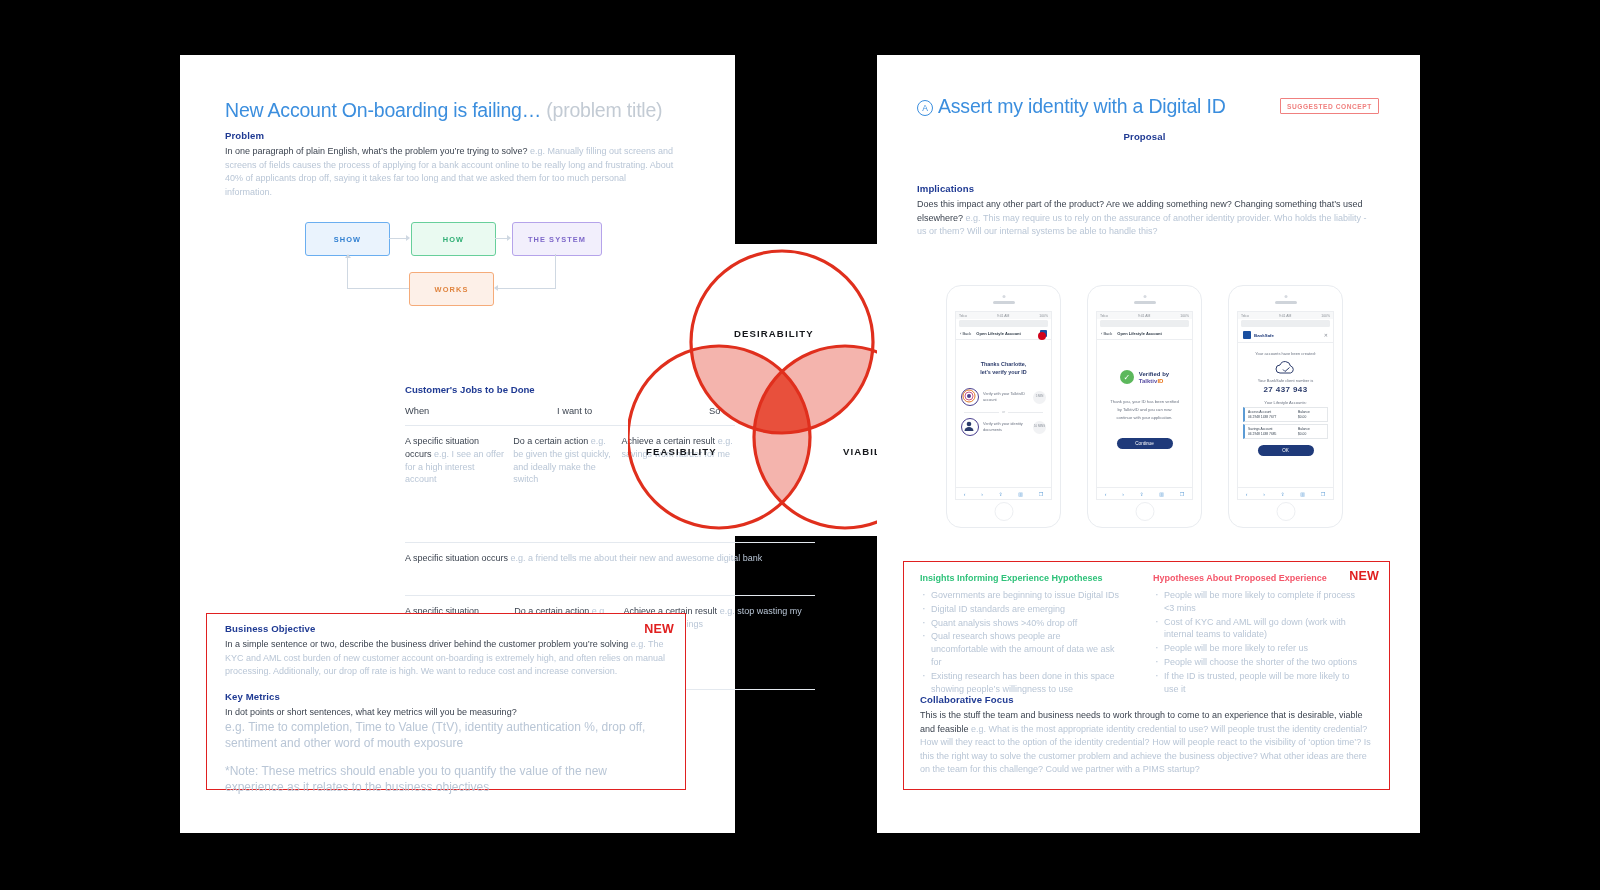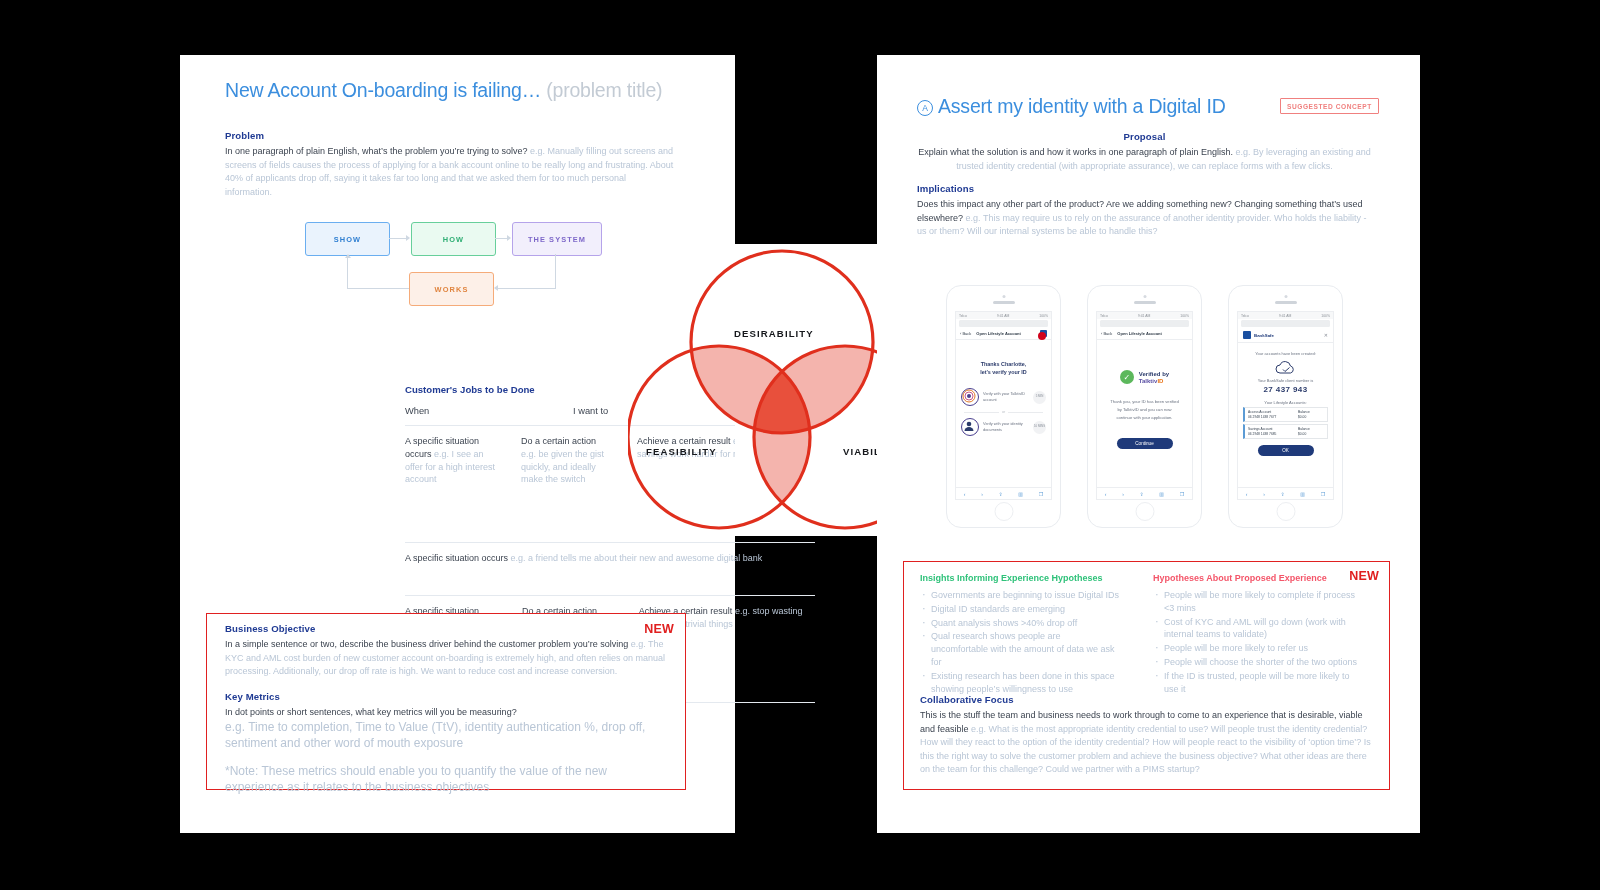--- a/index.html
+++ b/index.html
@@ -31,21 +31,21 @@
   .fb-show{left:5px;top:4px;width:83px;background:#eaf3fd;border:1.4px solid #6aaef0;color:#2f7fd1;}
   .fb-how{left:111px;top:4px;width:83px;background:#eafaf1;border:1.4px solid #67cf9b;color:#2fae74;}
   .fb-sys{left:212px;top:4px;width:88px;background:#f2effc;border:1.4px solid #b5a3ea;color:#7e68c9;}
   .fb-works{left:109px;top:54px;width:83px;background:#fdf0e8;border:1.4px solid #f5ab79;color:#e08540;}
   .arw{position:absolute;background:#cfd8e2;}
   .arwh{position:absolute;width:0;height:0;border-top:3px solid transparent;border-bottom:3px solid transparent;}
 
   
   #jobs{left:225px;top:329px;width:410px;}
   .jobs-title{font-size:9.6px;font-weight:bold;color:#1f3a93;margin-bottom:11px;}
-  .jrow{display:flex;gap:16px;}
+  .jrow{display:flex;gap:0;}
   .jcol{width:152px;padding-right:9px;box-sizing:border-box;}
   .jcol:last-child{width:auto;}
   .jhead{font-size:9.3px;color:#3c4450;padding-bottom:9px;}
   .hr{height:1px;background:#e4e9ef;}
   .jcell{font-size:9px;line-height:12.8px;color:#3c4450;padding:9px 9px 0 0;}
   .jcell .eg{color:#b9c6d6;}
   .rowpad1{height:56px;} .rowpad2{height:30px;} .rowpad3{height:20px;}
 
   
   .redbox{position:absolute;border:1.5px solid #e02020;background:#fff;}
@@ -107,21 +107,21 @@
   .bul{font-size:9px;line-height:12.8px;color:#b9c6d6;padding-left:11px;position:relative;margin-bottom:1px;}
   .bul:before{content:"·";position:absolute;left:2px;top:-1px;color:#b9c6d6;font-size:11px;}
 </style>
 </head>
 <body>
 
 <div class="stage">
 
   <div class="panel" id="left-panel">
 
-    <div class="pad" style="left:45px;top:24px;">
+    <div class="pad" style="left:45px;top:44px;">
       <span class="title"><span>New Account On-boarding is failing…</span>
       <span class="muted">(problem title)</span></span>
     </div>
 
     <div class="pad" style="left:45px;top:75px;width:450px;">
       <div class="sec-h">Problem</div>
       <div class="body-t">
         <span>In one paragraph of plain English, what’s the problem you’re trying to solve?</span>
         <span class="eg">e.g. Manually filling out screens and screens of fields causes the process of applying for a bank account online to be really long and frustrating. About 40% of applicants drop off, saying it takes far too long and that we asked them for too much personal information.</span>
       </div>
@@ -243,24 +243,20 @@
   <div class="panel" id="right-panel">
 
     <div class="pad" style="left:40px;top:40px;">
       <span class="title">
         <span class="circA">A</span><span>Assert my identity with a Digital ID</span>
       </span>
     </div>
 
     <div class="pad" style="left:40px;top:76px;width:455px;text-align:center;">
       <div class="sec-h">Proposal</div>
-      <div class="body-t">
-        <span>Explain what the solution is and how it works in one paragraph of plain English.</span>
-        <span class="eg">e.g. By leveraging an existing and trusted identity credential (with appropriate assurance), we can replace forms with a few clicks.</span>
-      </div>
     </div>
 
     <div class="pad" style="left:40px;top:128px;width:455px;">
       <div class="sec-h">Implications</div>
       <div class="body-t">
         <span>Does this impact any other part of the product? Are we adding something new? Changing something that’s used elsewhere?</span>
         <span class="eg">e.g. This may require us to rely on the assurance of another identity provider. Who holds the liability - us or them? Will our internal systems be able to handle this?</span>
       </div>
     </div>
 

